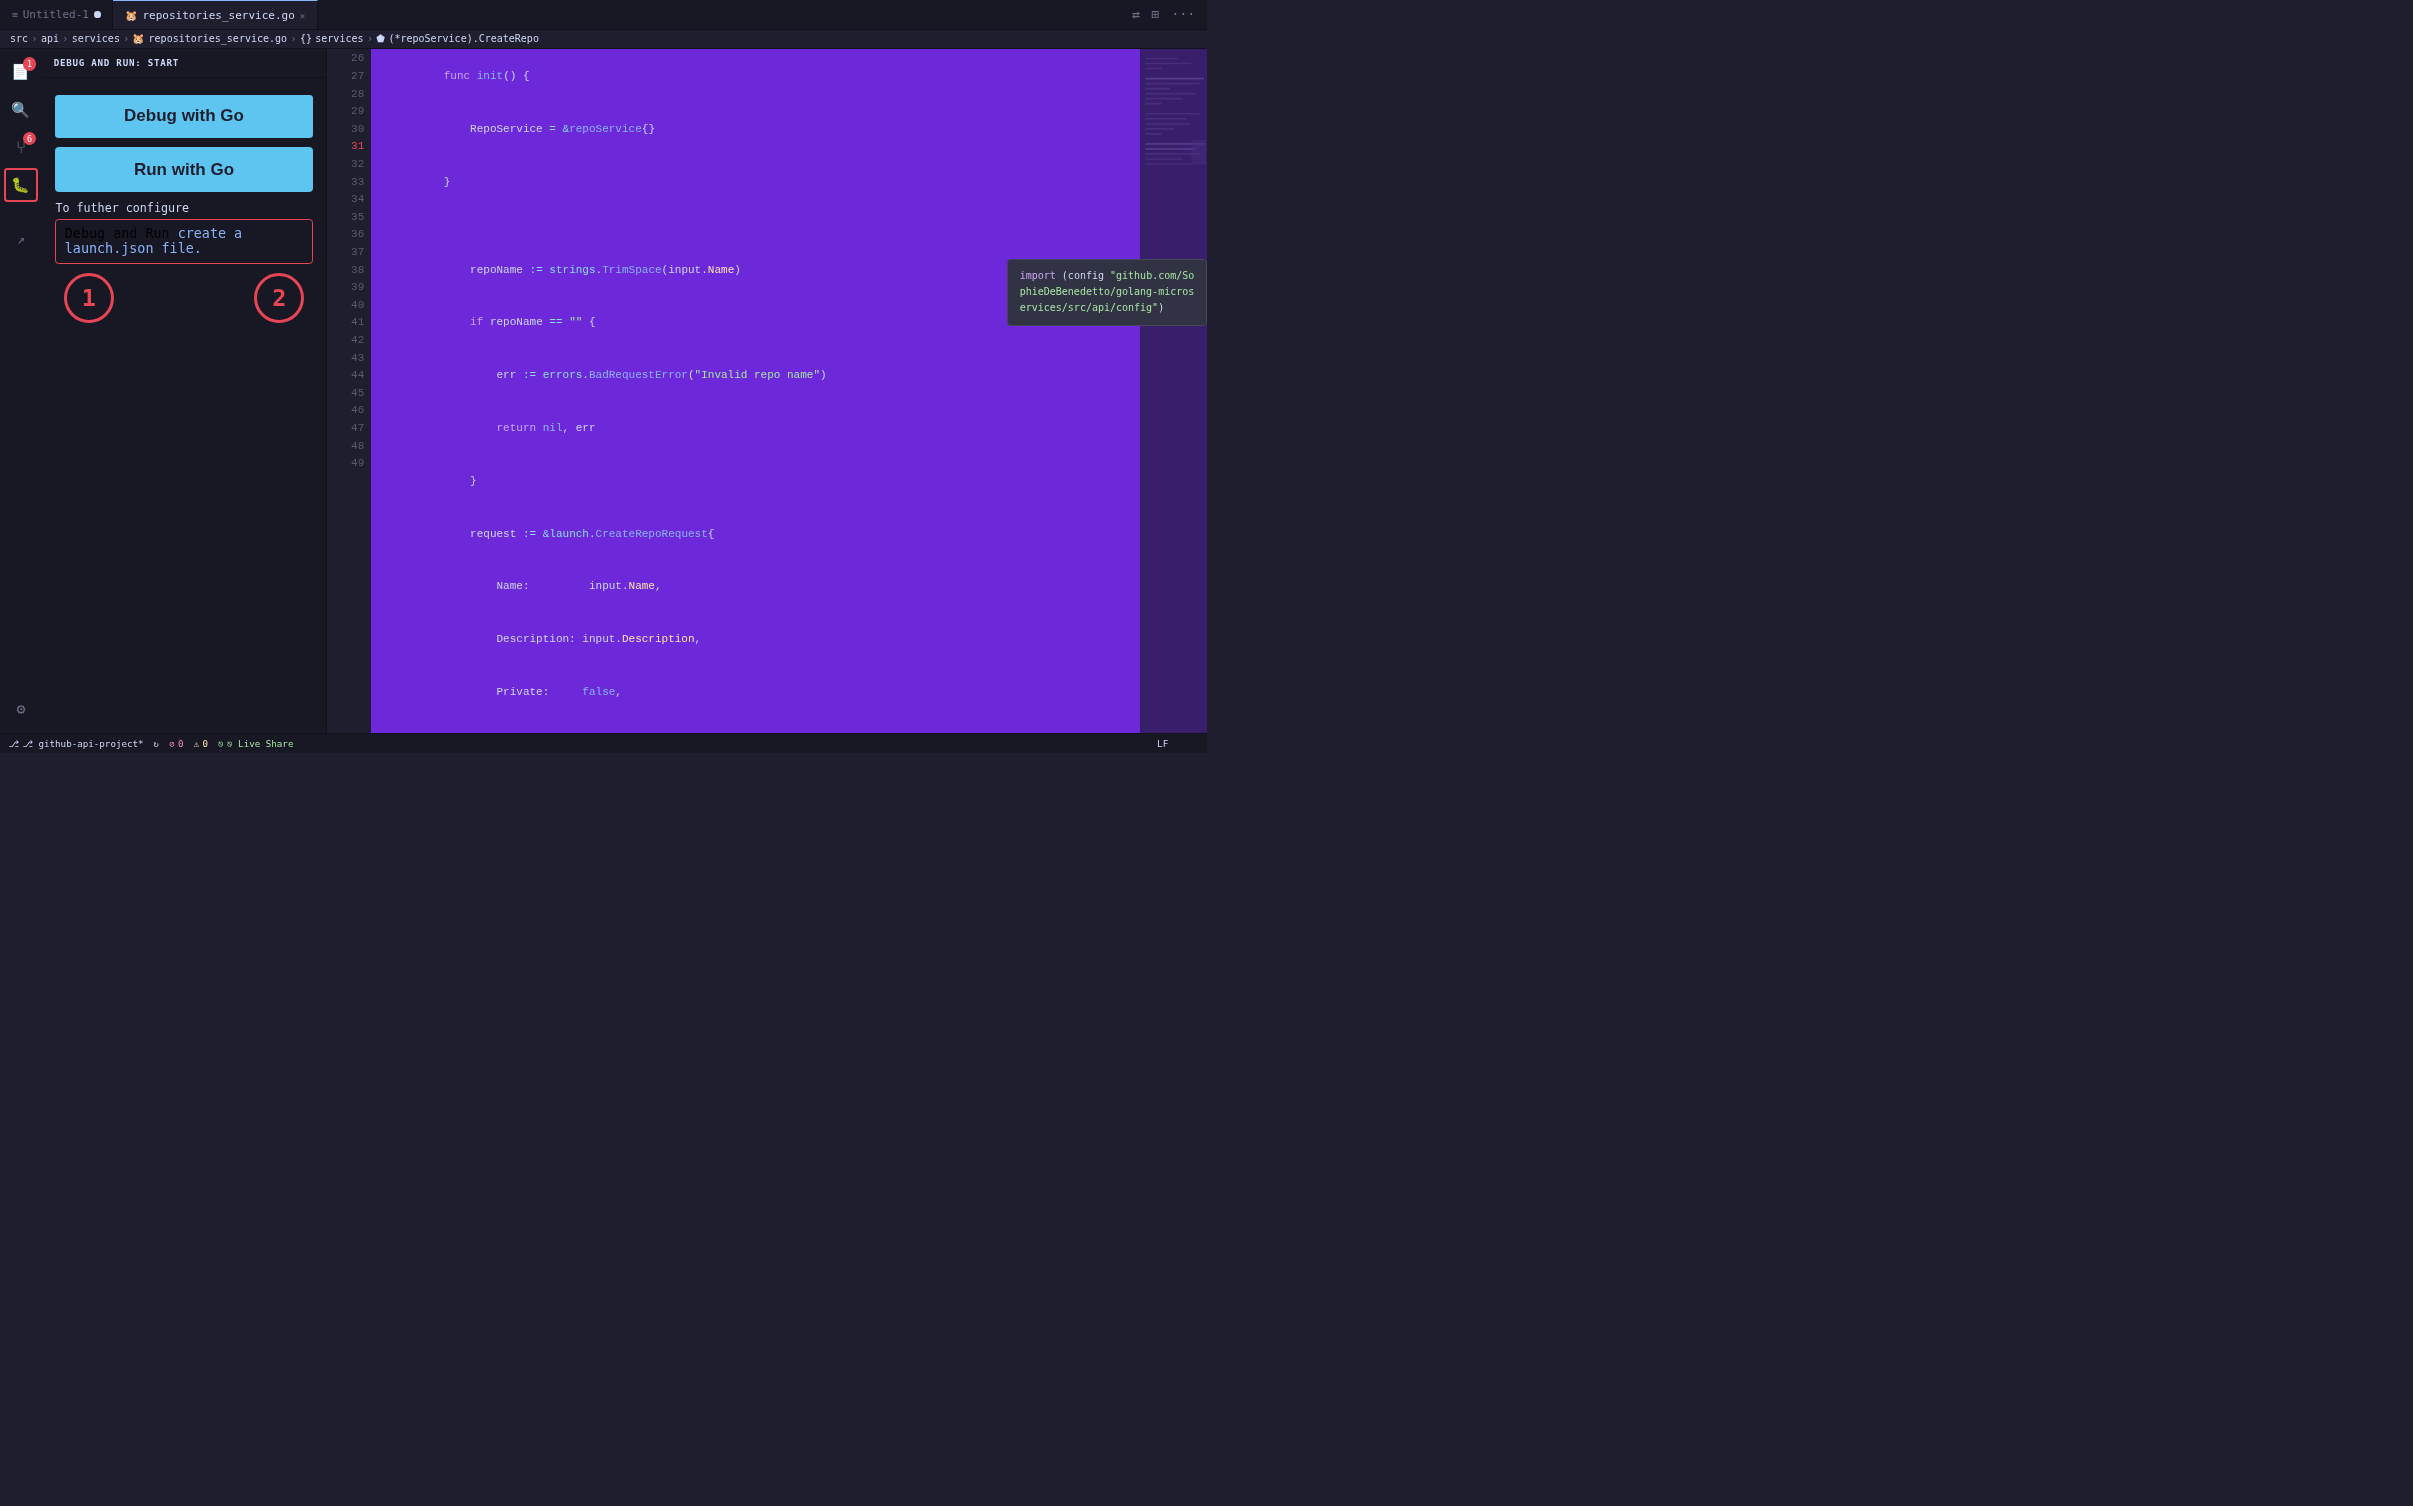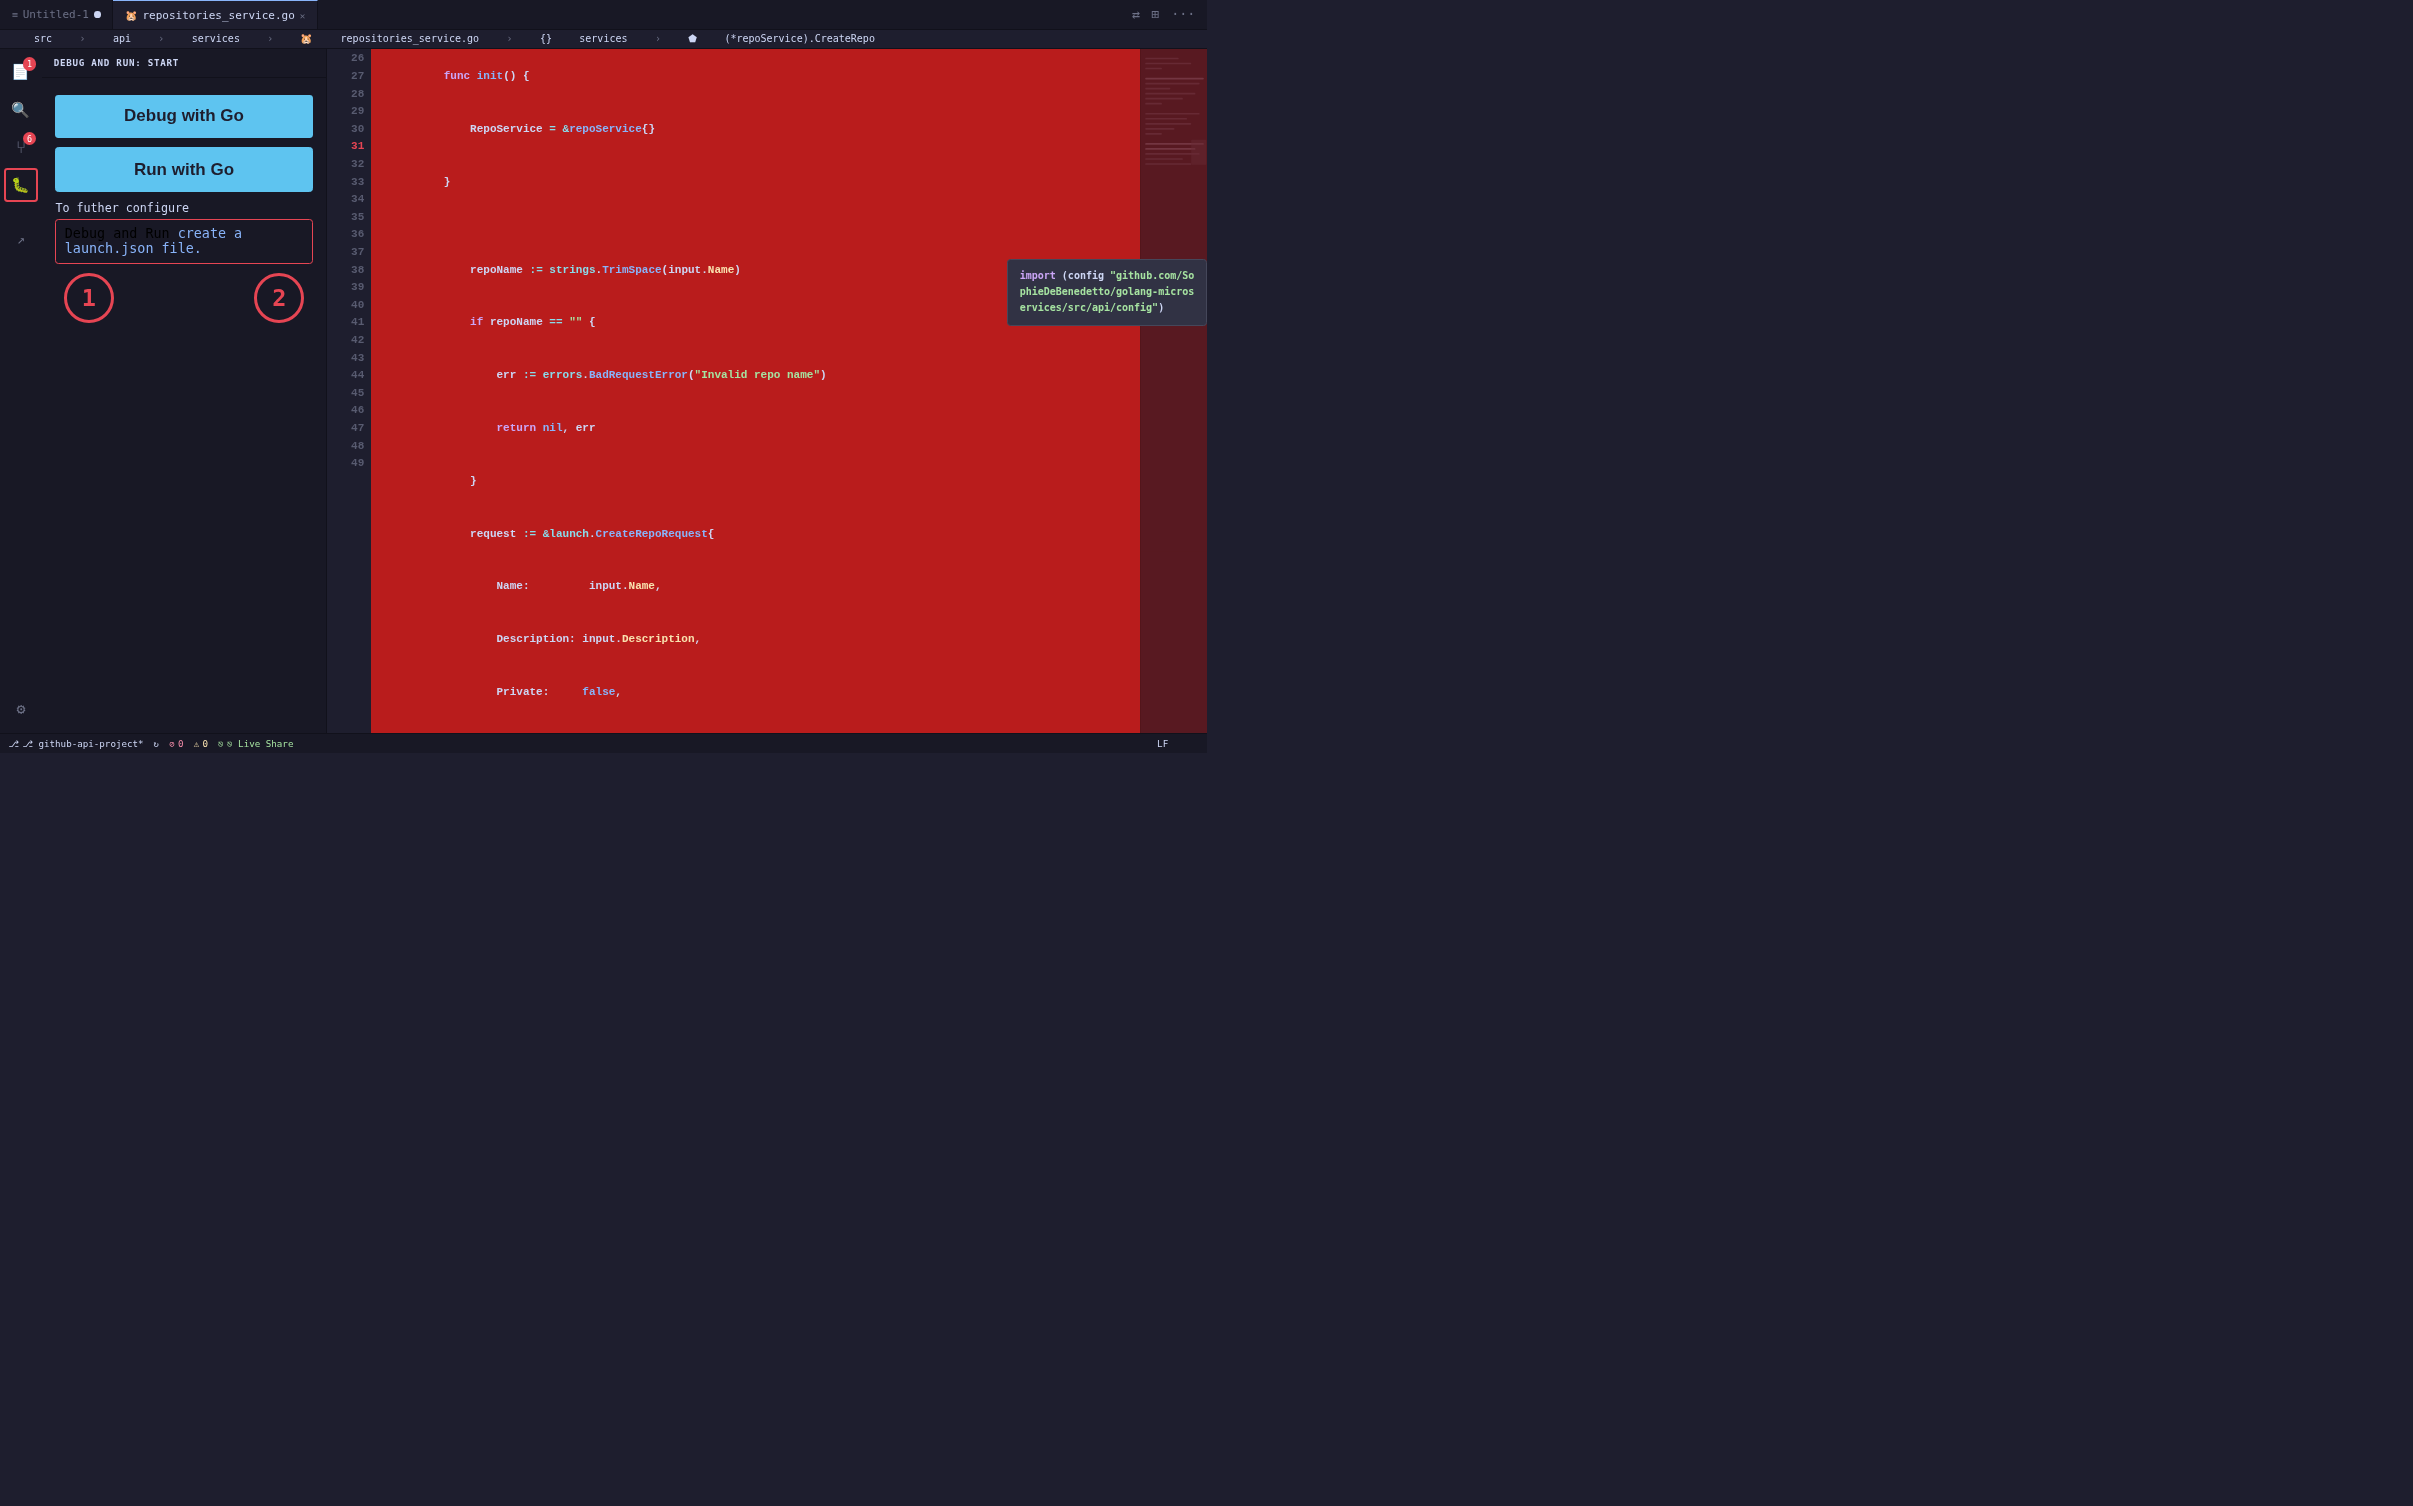--- a/index.html
+++ b/index.html
@@ -66,21 +66,21 @@
       background: #1e1e2e;
       padding: 3.4px 10px;
       font-size: 10px;
       color: #6c7086;
       display: flex;
       align-items: center;
       gap: 3.4px;
       border-bottom: 0.8px solid #11111b;
       flex-shrink: 0;
     }
-    .breadcrumb span { color: #cdd6f4; margin-left: 24px; }
+    .breadcrumb span { color: #cdd6f4; }
     .breadcrumb .sep { color: #6c7086; }
 
     
     .main {
       display: flex;
       flex: 1;
       overflow: hidden;
     }
 
     
@@ -211,26 +211,25 @@
     .annotations-row {
       display: flex;
       align-items: center;
       justify-content: space-between;
       padding: 0 8.4px;
     }
 
     
     .editor {
       flex: 1;
-      background: #b91c1c;
+      background: #6d28d9;
       overflow: hidden;
       position: relative;
       display: flex;
       flex-direction: column;
-      font-weight: bold;
     }
     .code-area {
       flex: 1;
       overflow: hidden;
       position: relative;
       display: flex;
     }
     .line-numbers {
       width: 44px;
       background: #1e1e2e;

